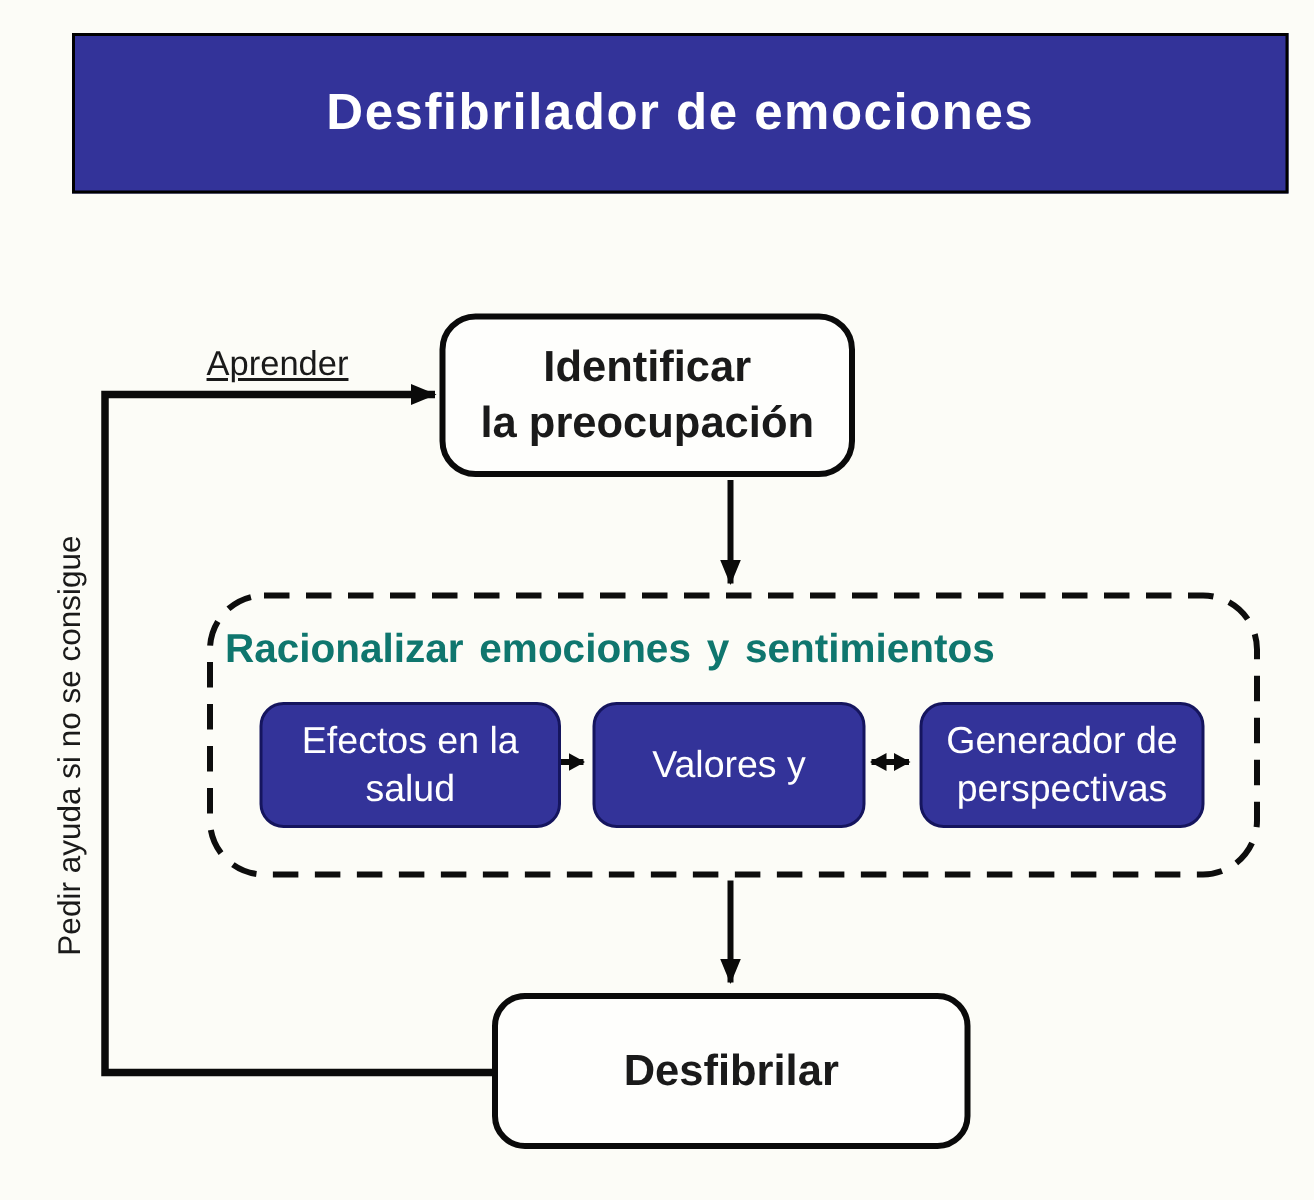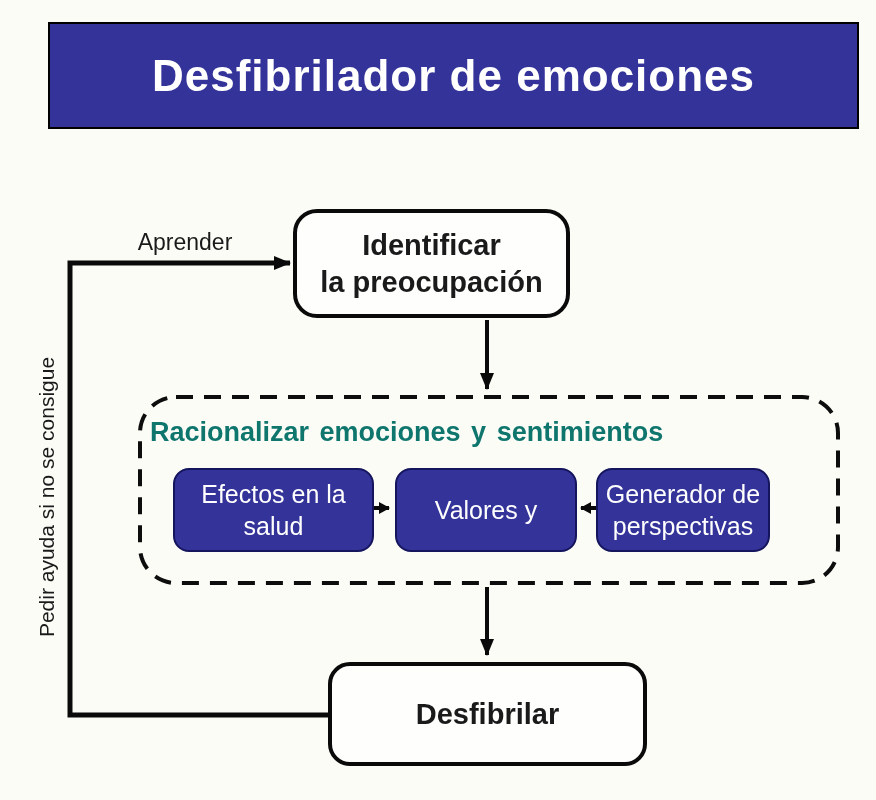--- a/index.html
+++ b/index.html
@@ -8,25 +8,25 @@
     background:#fcfcf7;
     font-family:"Liberation Sans","DejaVu Sans",sans-serif;
     color:#141414;
   }
   .banner{
     position:absolute;left:48px;top:22px;width:811px;height:107px;
     background:#333399;border:2px solid #000;box-sizing:border-box;
     display:flex;align-items:center;justify-content:center;
   }
   .banner span{
-    color:#fff;font-weight:bold;font-size:44px;letter-spacing:1px;
+    color:#fff;font-weight:bold;font-size:34px;letter-spacing:1px;
   }
   svg.connectors{position:absolute;left:0;top:0;}
   .label{position:absolute;font-size:23px;color:#1a1a1a;}
-  .label.aprender{left:110px;top:229px;width:150px;text-align:center;}
+  .label.aprender{left:110px;top:229px;width:150px;text-align:center;text-decoration:underline;}
   .label.rotated{
     left:-132px;top:484px;width:360px;height:26px;text-align:center;
     font-size:21px;transform:rotate(-90deg);transform-origin:center center;
     white-space:nowrap;
   }
   .node{
     position:absolute;box-sizing:border-box;background:#fefefc;
     border:4px solid #0a0a0a;border-radius:24px;
     display:flex;flex-direction:column;align-items:center;justify-content:center;
     text-align:center;font-weight:bold;font-size:29px;line-height:37px;color:#1a1a1a;
@@ -39,21 +39,21 @@
     word-spacing:3px;color:#0f766e;white-space:nowrap;
   }
   .blue{
     position:absolute;top:73px;height:84px;box-sizing:border-box;
     background:#333399;border:2px solid #15155e;border-radius:16px;
     display:flex;flex-direction:column;align-items:center;justify-content:center;
     text-align:center;color:#fff;font-size:25px;line-height:32px;
   }
   .blue.b1{left:35px;width:201px;}
   .blue.b2{left:257px;width:182px;}
-  .blue.b3{left:458px;width:174px;}
+  .blue.b3{left:475px;width:190px;}
 </style>
 </head>
 <body>
 
 <div class="frame">
 
   <div class="banner">
     <span>Desfibrilador de emociones</span>
   </div>
 

